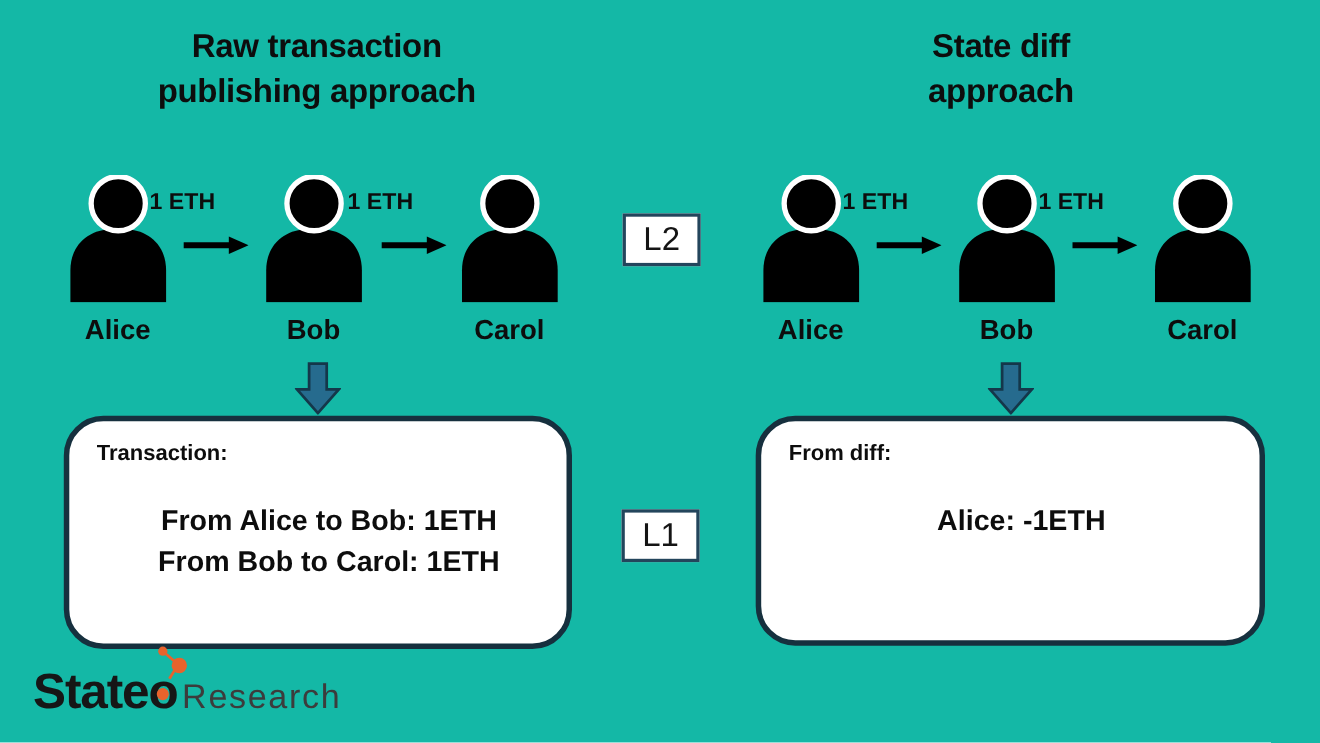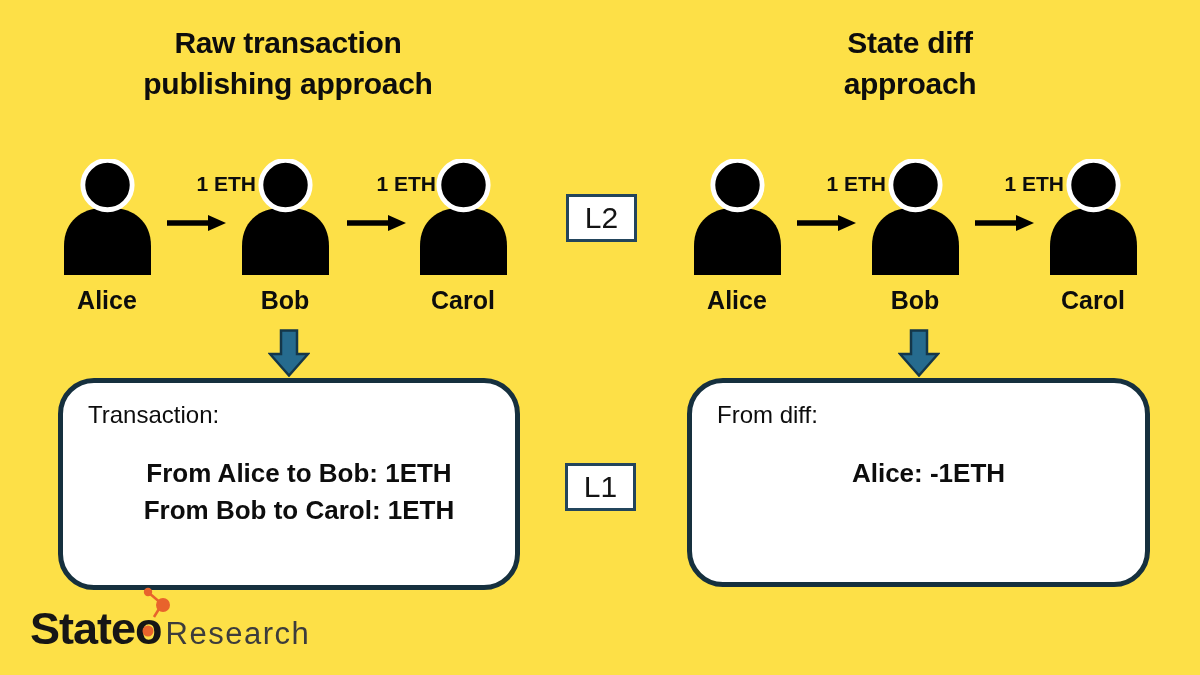--- a/index.html
+++ b/index.html
@@ -1,43 +1,43 @@
 <!DOCTYPE html>
 <html style="--text: #0d0d0d; --box-border: #16303e; --layer-border: #23455c; --arrow-blue: #266b8e; --arrow-blue-outline: #14374a; --orange: #e8632c; --research-gray: #3c3c3c;"><head>
 <meta charset="utf-8">
 <style>
   html,body{margin:0;padding:0;background:#ffffff;}
   #canvas{
-    position:relative;width:1200px;height:675px;background:#fde047;overflow:hidden;
+    position:relative;width:1200px;height:675px;background:#14b8a6;overflow:hidden;
     font-family:"Liberation Sans",sans-serif;color:var(--text,#0d0d0d);
   }
   .abs{position:absolute;}
   .panel-title{
     width:440px;text-align:center;font-weight:700;font-size:30px;line-height:41px;
     color:var(--text,#0d0d0d);letter-spacing:-0.3px;
   }
   .person-svg{display:block;}
   .person-label{
     width:160px;text-align:center;font-weight:700;font-size:25px;color:var(--text,#0d0d0d);
   }
   .eth-label{
-    width:120px;text-align:right;font-weight:700;font-size:21px;color:var(--text,#0d0d0d);
+    width:120px;text-align:left;font-weight:700;font-size:21px;color:var(--text,#0d0d0d);
   }
   .h-arrow,.down-arrow{display:block;}
   .layer-badge{
     width:71px;height:48px;box-sizing:border-box;border:3px solid var(--layer-border,#23455c);
     background:#ffffff;display:flex;align-items:center;justify-content:center;
     font-size:30px;font-weight:400;color:#141414;
   }
   .big-box{
     box-sizing:border-box;background:#ffffff;border:5px solid var(--box-border,#16303e);
     border-radius:36px;
   }
   .big-box .box-header{
-    position:absolute;left:25px;top:18px;font-size:24px;font-weight:400;color:var(--text,#0d0d0d);
+    position:absolute;left:25px;top:18px;font-size:20px;font-weight:700;color:var(--text,#0d0d0d);
   }
   .big-box .box-lines{
     position:absolute;left:0;right:0;top:72px;text-align:center;
     font-size:26px;font-weight:700;line-height:37px;color:var(--text,#0d0d0d);margin-left:20px;
   }
   
   .logo-row{display:flex;align-items:baseline;line-height:1;}
   .logo-bold{font-size:45px;font-weight:700;letter-spacing:-1px;color:#161616;}
   .logo-o-wrap{position:relative;display:inline-block;font-size:45px;font-weight:700;letter-spacing:-1px;color:#161616;}
   .logo-o-dot{

